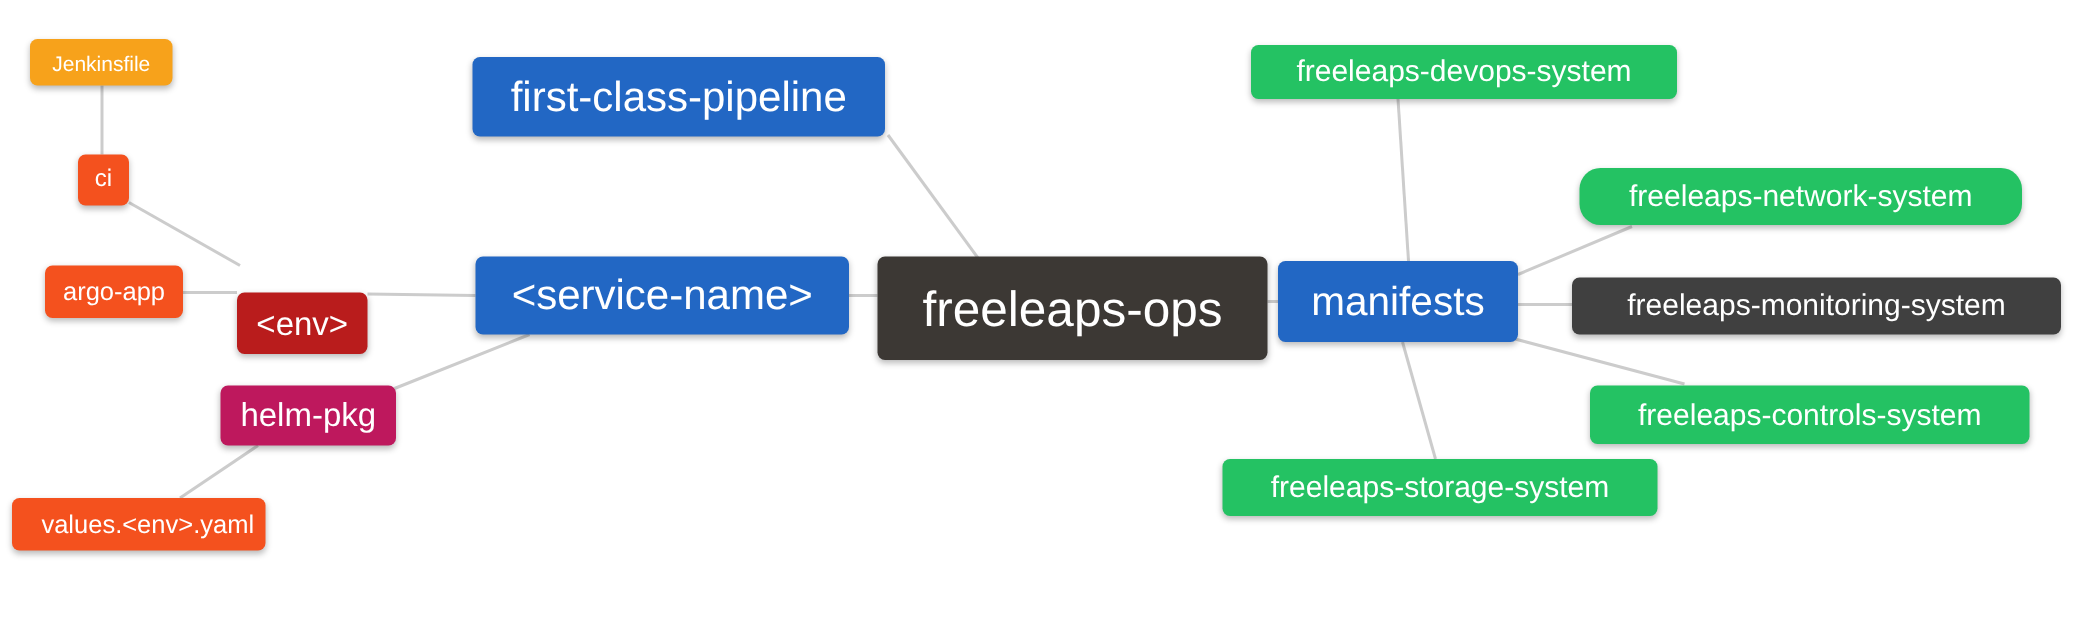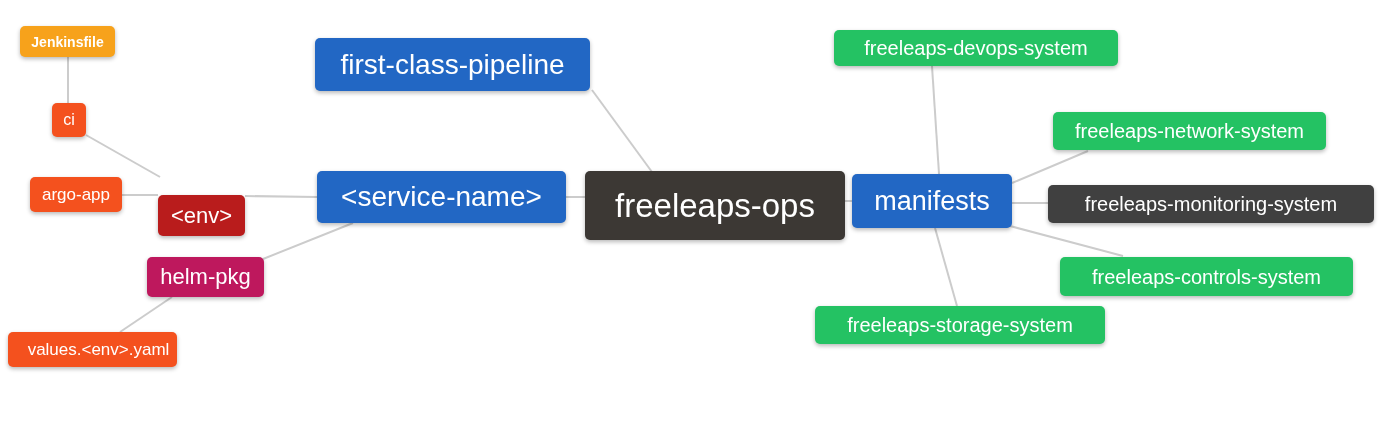--- a/index.html
+++ b/index.html
@@ -51,29 +51,29 @@
       <line x1="592" y1="90" x2="652" y2="172" stroke="#CCCCCC" stroke-width="2"></line>
       <line x1="566" y1="197" x2="585" y2="197" stroke="#CCCCCC" stroke-width="2"></line>
       <line x1="845" y1="201" x2="852" y2="201" stroke="#CCCCCC" stroke-width="2"></line>
       <line x1="939" y1="174" x2="932" y2="66" stroke="#CCCCCC" stroke-width="2"></line>
       <line x1="1012" y1="183" x2="1088" y2="151" stroke="#CCCCCC" stroke-width="2"></line>
       <line x1="1012" y1="203" x2="1053" y2="203" stroke="#CCCCCC" stroke-width="2"></line>
       <line x1="1010" y1="226" x2="1123" y2="256" stroke="#CCCCCC" stroke-width="2"></line>
       <line x1="935" y1="228" x2="957" y2="306" stroke="#CCCCCC" stroke-width="2"></line>
     </svg>
   <div id="nodes-layer">
-      <div class="node" style="left: 20px; top: 26px; width: 95px; height: 31px; font-size: 14px; background: rgb(247, 162, 27); font-weight: bold;">Jenkinsfile</div>
+      <div class="node" style="left: 20px; top: 26px; width: 95px; height: 31px; font-size: 14px; background: rgb(247, 162, 27);">Jenkinsfile</div>
       <div class="node" style="left: 52px; top: 103px; width: 34px; height: 34px; font-size: 16px; background: rgb(244, 81, 30);">ci</div>
       <div class="node" style="left: 30px; top: 177px; width: 92px; height: 35px; font-size: 17px; background: rgb(244, 81, 30);">argo-app</div>
       <div class="node" style="left: 158px; top: 175px; width: 87px; height: 41px; font-size: 22px; background: #b91c1c; margin-top: 20px;">&lt;env&gt;</div>
       <div class="node" style="left: 147px; top: 257px; width: 117px; height: 40px; font-size: 22px; background: #be185d;">helm-pkg</div>
       <div class="node" style="left: 8px; top: 332px; width: 169px; height: 35px; font-size: 17px; background: rgb(244, 81, 30); padding-left: 12px;">values.&lt;env&gt;.yaml</div>
       <div class="node" style="left: 315px; top: 38px; width: 275px; height: 53px; font-size: 28px; background: rgb(34, 103, 196);">first-class-pipeline</div>
       <div class="node" style="left: 317px; top: 171px; width: 249px; height: 52px; font-size: 28px; background: rgb(34, 103, 196);">&lt;service-name&gt;</div>
       <div class="node" style="left: 585px; top: 171px; width: 260px; height: 69px; font-size: 33px; background: rgb(60, 56, 52);">freeleaps-ops</div>
       <div class="node" style="left: 852px; top: 174px; width: 160px; height: 54px; font-size: 27px; background: rgb(34, 103, 196);">manifests</div>
       <div class="node" style="left: 798px; top: 30px; width: 284px; height: 36px; font-size: 20px; background: rgb(36, 194, 99); margin-left: 36px;">freeleaps-devops-system</div>
-      <div class="node" style="left: 1053px; top: 112px; width: 273px; height: 38px; font-size: 20px; background: rgb(36, 194, 99);">freeleaps-network-system</div>
+      <div class="node" style="left: 1053px; top: 112px; width: 295px; height: 38px; font-size: 20px; background: rgb(36, 194, 99); border-radius: 14px;">freeleaps-network-system</div>
       <div class="node" style="left: 1048px; top: 185px; width: 326px; height: 38px; font-size: 20px; background: #404040;">freeleaps-monitoring-system</div>
       <div class="node" style="left: 1060px; top: 257px; width: 293px; height: 39px; font-size: 20px; background: rgb(36, 194, 99);">freeleaps-controls-system</div>
       <div class="node" style="left: 815px; top: 306px; width: 290px; height: 38px; font-size: 20px; background: rgb(36, 194, 99);">freeleaps-storage-system</div>
     </div>
 </div>
 
 </body></html>

